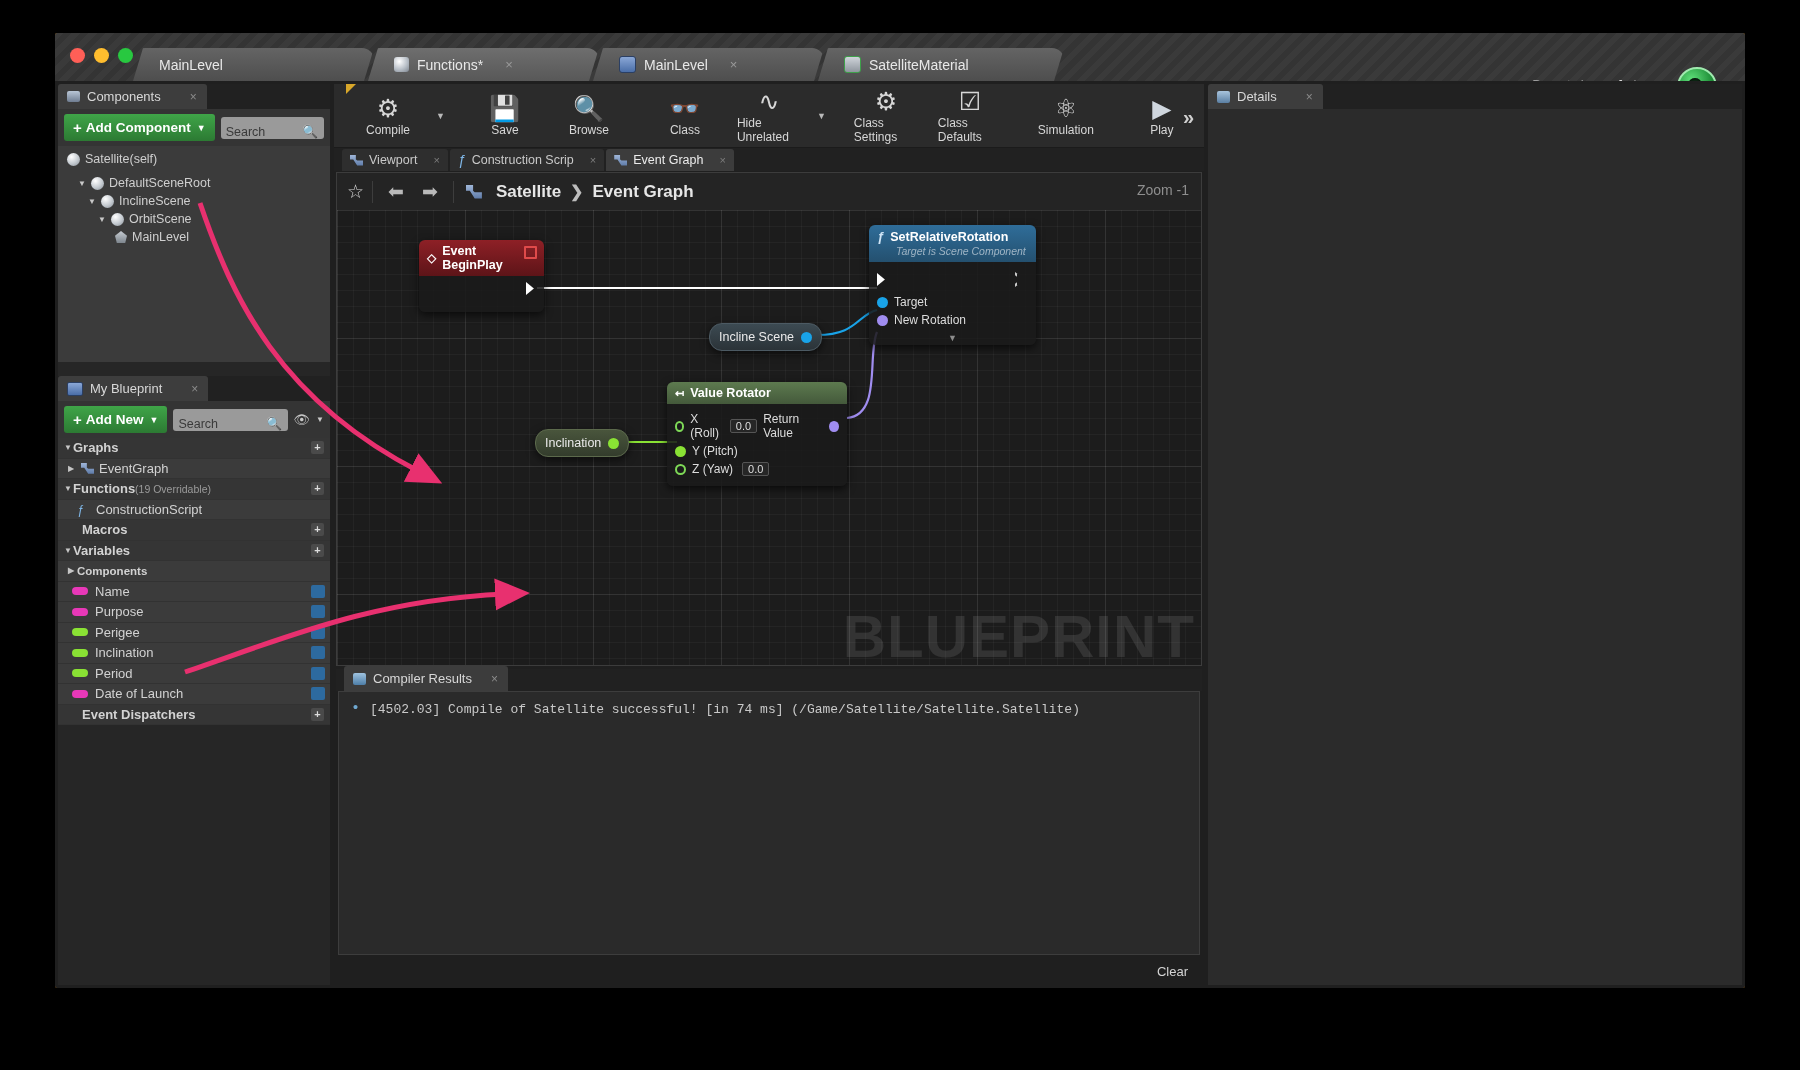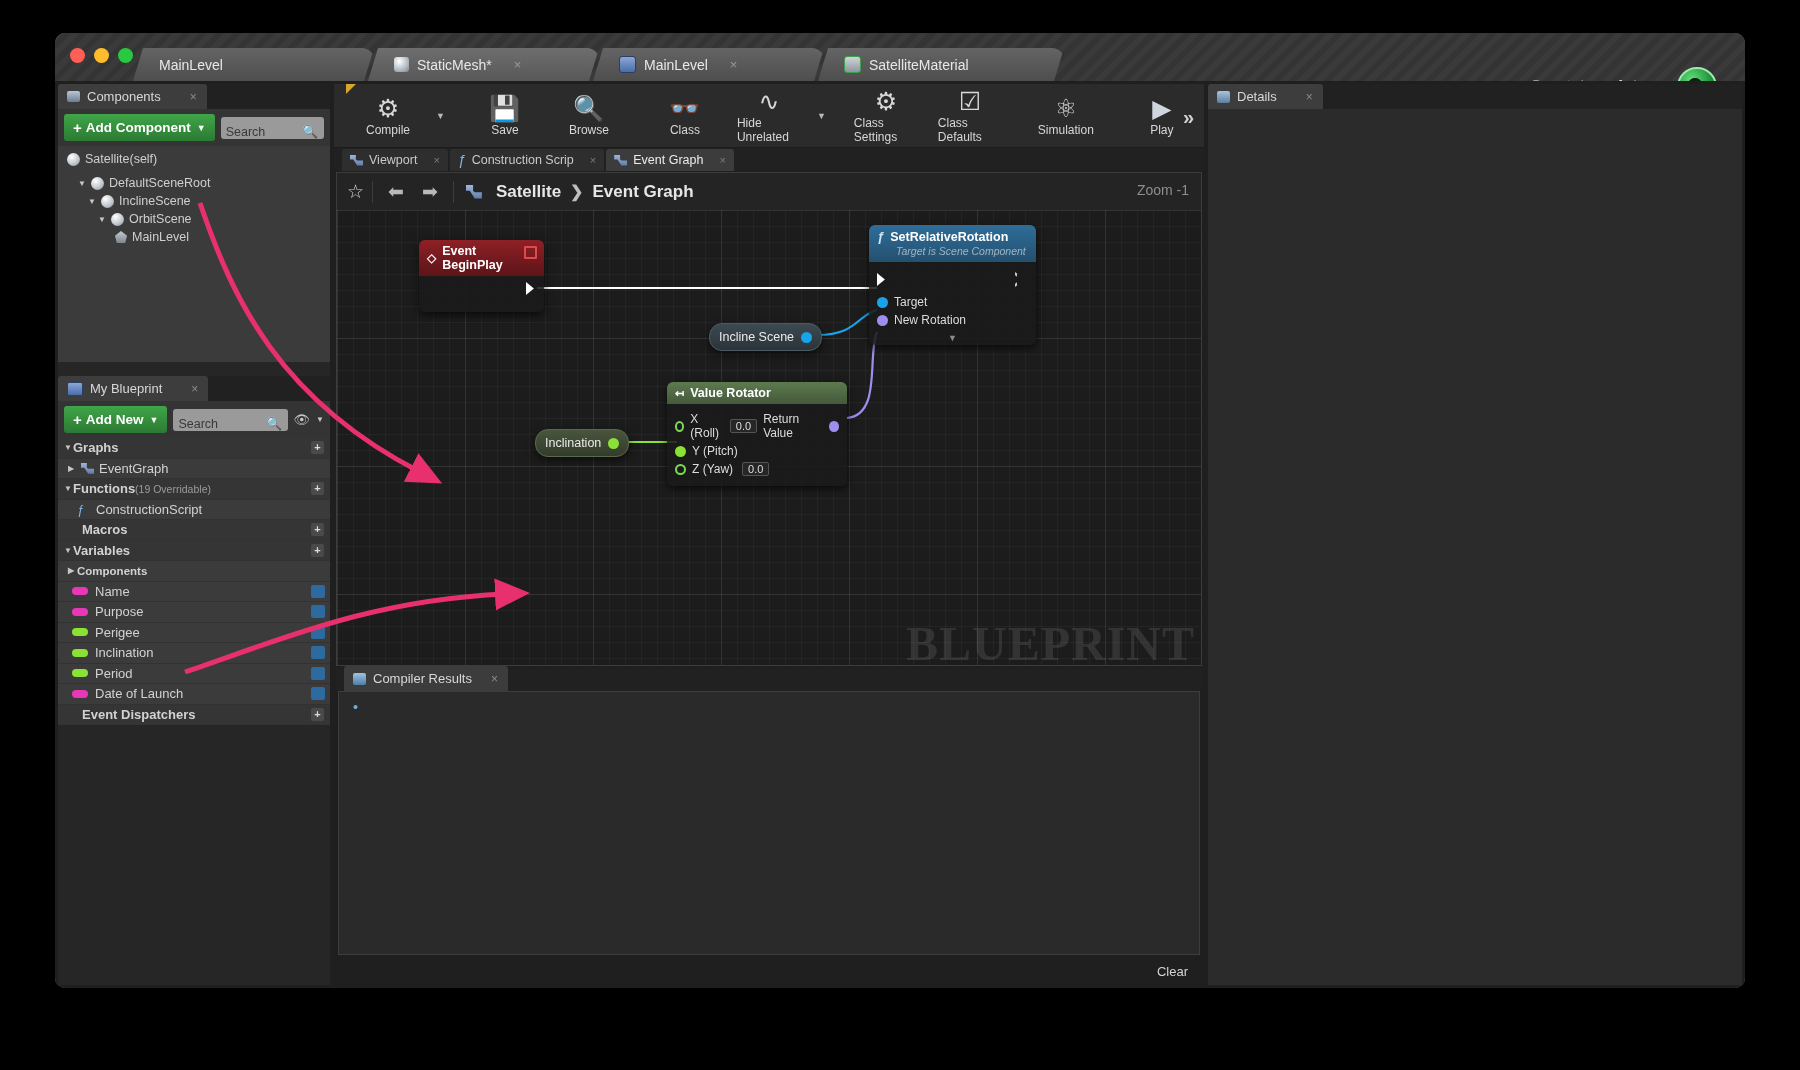--- a/index.html
+++ b/index.html
@@ -2,21 +2,21 @@
 <html><head>
 <meta charset="utf-8">
 <style>
   html,body{margin:0;padding:0;background:#000;}
   body{width:1800px;height:1070px;overflow:hidden;font-family:"Liberation Sans",sans-serif;}
 
   #root{position:relative;width:1800px;height:1070px;background:#000;}
 
   
   .window{position:absolute;left:55px;top:33px;width:1690px;height:955px;
-          background:#a16207;border-radius:10px;overflow:hidden;}
+          background:#a16207;border-radius:2px;overflow:hidden;}
 
   
   .titlebar{position:relative;height:48px;
      background:repeating-linear-gradient(135deg,#3a3a3a 0 6px,#343434 6px 12px);
      border-bottom:1px solid #222;}
   .traffic{position:absolute;left:15px;top:15px;display:flex;gap:9px;}
   .tl{width:15px;height:15px;border-radius:50%;}
   .tl.r{background:#ff5f57;} .tl.y{background:#ffbd2e;} .tl.g{background:#28c840;}
 
   .tabs{position:absolute;left:78px;top:10px;display:flex;height:38px;align-items:flex-end;}
@@ -118,21 +118,21 @@
   .zoomtxt{position:absolute;right:12px;top:9px;color:#8e8e8e;font-size:14px;}
 
   .canvas{position:absolute;left:0;top:37px;right:0;bottom:0;
      background:
        linear-gradient(rgba(255,255,255,.035) 1px,transparent 1px) 0 0/16px 16px,
        linear-gradient(90deg,rgba(255,255,255,.035) 1px,transparent 1px) 0 0/16px 16px,
        linear-gradient(rgba(255,255,255,.07) 1px,transparent 1px) 0 0/128px 128px,
        linear-gradient(90deg,rgba(255,255,255,.07) 1px,transparent 1px) 0 0/128px 128px,
        #1c1c1c;}
   .wm{position:absolute;right:6px;bottom:-6px;color:rgba(255,255,255,.10);
-     font-size:48px;font-weight:bold;letter-spacing:1px;font-family:Liberation Serif, serif;}
+     font-size:60px;font-weight:bold;letter-spacing:1px;}
 
   
   .node{position:absolute;border-radius:6px;box-shadow:0 3px 9px rgba(0,0,0,.65);}
   .nhdr{display:flex;align-items:center;gap:6px;padding:4px 8px;border-radius:6px 6px 0 0;
      color:#fff;font-size:12.5px;font-weight:bold;}
   .nbody{background:#1b1b1bdd;border-radius:0 0 6px 6px;padding:5px 0;}
   .prow{display:flex;align-items:center;gap:6px;padding:2px 8px;color:#dcdcdc;font-size:12px;}
   .pin-exec{width:11px;height:13px;background:#fff;clip-path:polygon(0 0,72% 50%,0 100%);}
   .pin-exec.hollow{background:none;border:2px solid #c9c9c9;width:9px;height:11px;
      clip-path:polygon(0 0,75% 50%,0 100%,0 78%,45% 50%,0 22%);}
@@ -171,21 +171,21 @@
       <div class="tl r"></div>
       <div class="tl y"></div>
       <div class="tl g"></div>
     </div>
     <div class="tabs">
       <div class="tab" style="width:185px">
         <span>MainLevel</span>
       </div>
       <div class="tab sel" style="width:175px">
         <span class="tabicon ic-sphere"></span>
-        <span>StaticMesh*</span>
+        <span>Functions*</span>
         <span class="tabclose">×</span>
       </div>
       <div class="tab" style="width:175px">
         <span class="tabicon ic-book"></span>
         <span>MainLevel</span>
         <span class="tabclose">×</span>
       </div>
       <div class="tab" style="width:190px">
         <span class="tabicon ic-mat"></span>
         <span>SatelliteMaterial</span>
@@ -533,20 +533,21 @@
       <div class="comphdr">
         <div class="paneltab" style="background:#3c3c3c">
           <span style="width:13px;height:12px;display:inline-block;background:linear-gradient(#9fc3e0,#4d7ea8);border-radius:2px"></span>
           <span>Compiler Results</span>
           <span class="x" style="margin-left:12px">×</span>
         </div>
       </div>
       <div class="compbody">
         <div class="cline">
           <span class="bul">•</span>
+          <span>[4502.03] Compile of Satellite successful! [in 74 ms] (/Game/Satellite/Satellite.Satellite)</span>
         </div>
       </div>
       <div class="clearbtn">Clear</div>
     </div>
    </div>
 
    <div class="rightcol">
      <div class="tabrow">
        <div class="paneltab">
          <span style="width:13px;height:12px;display:inline-block;background:linear-gradient(#a8c4dd,#5a7fa3);border-radius:2px"></span>

